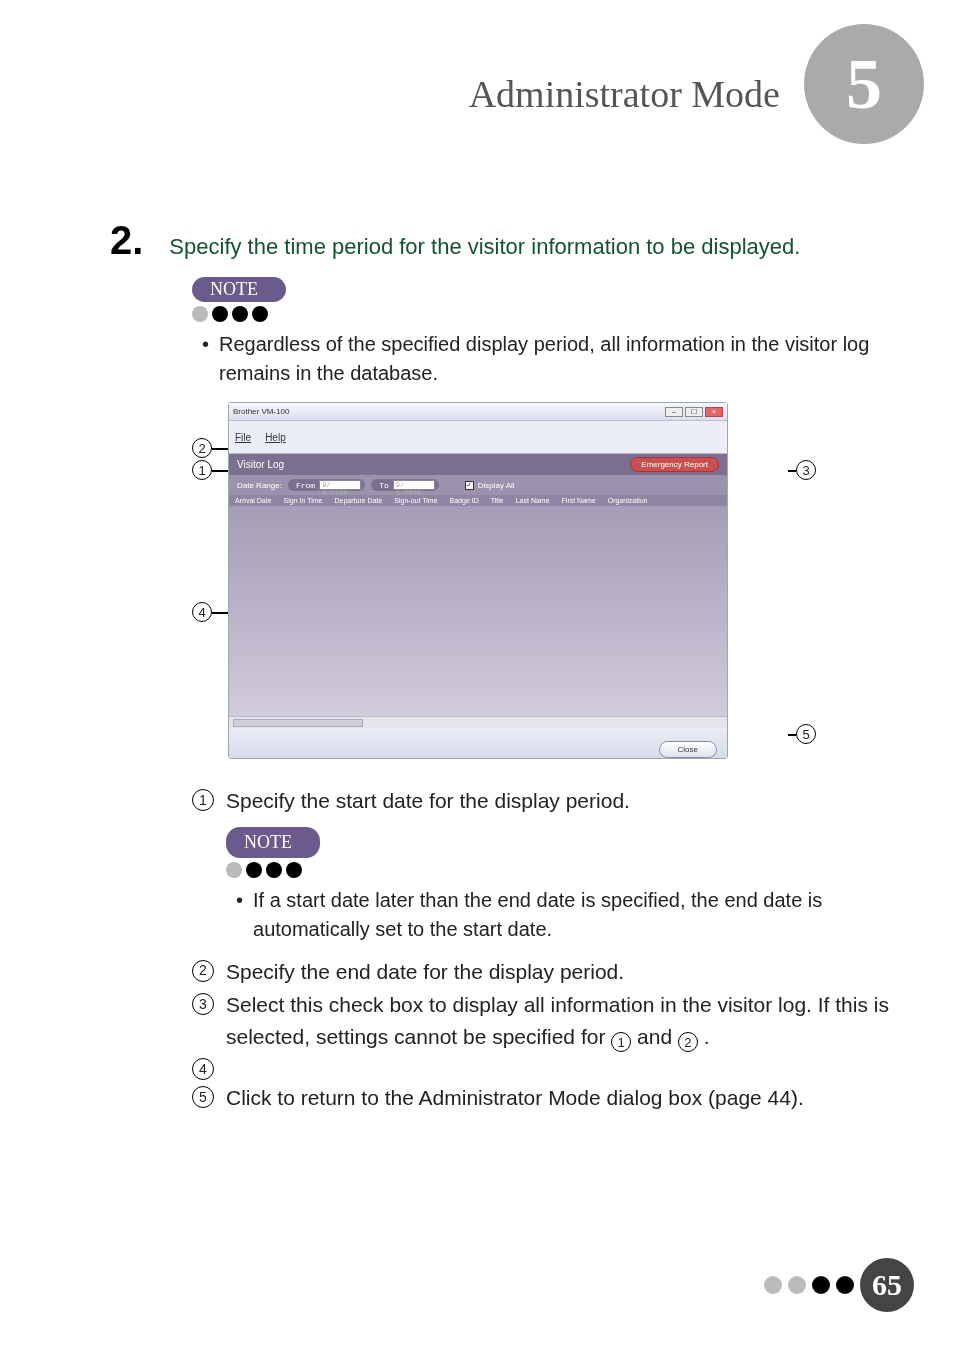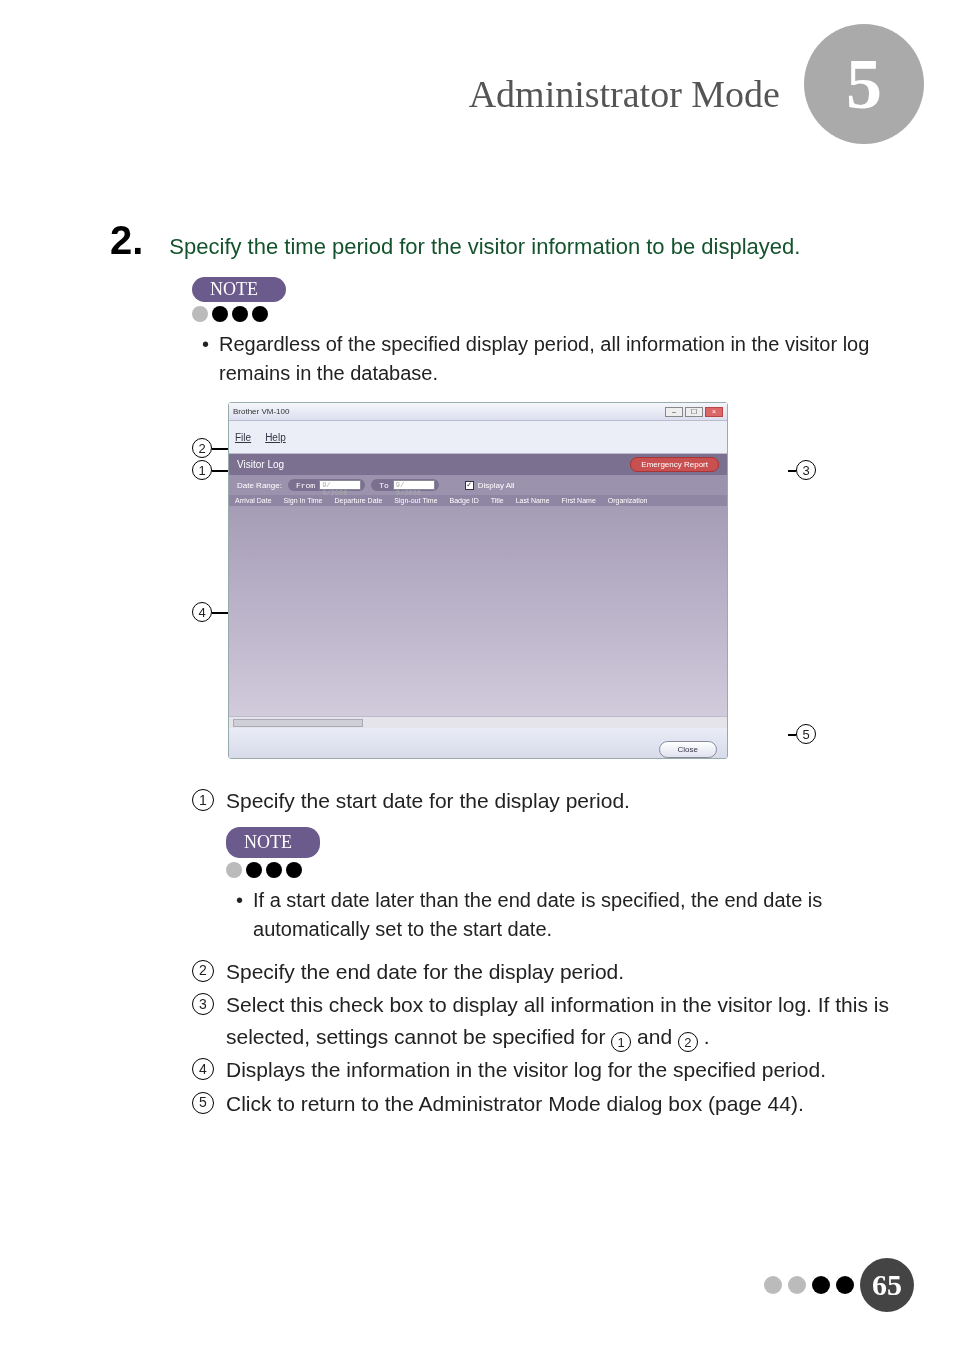--- a/index.html
+++ b/index.html
@@ -395,21 +395,20 @@
         <span>Select this check box to display all information in the visitor log. If this is selected, settings cannot be specified for </span>
         <span class="inline-circ">1</span>
         <span> and </span>
         <span class="inline-circ">2</span>
         <span>.</span>
       </span>
     </div>
 
     <div class="expl-row">
       <span class="circ-num">4</span>
-      <span>Displays the information in the visitor log for the specified period.</span>
     </div>
 
     <div class="expl-row">
       <span class="circ-num">5</span>
       <span>Click to return to the Administrator Mode dialog box (page 44).</span>
     </div>
   </div>
 
 </div>
 

